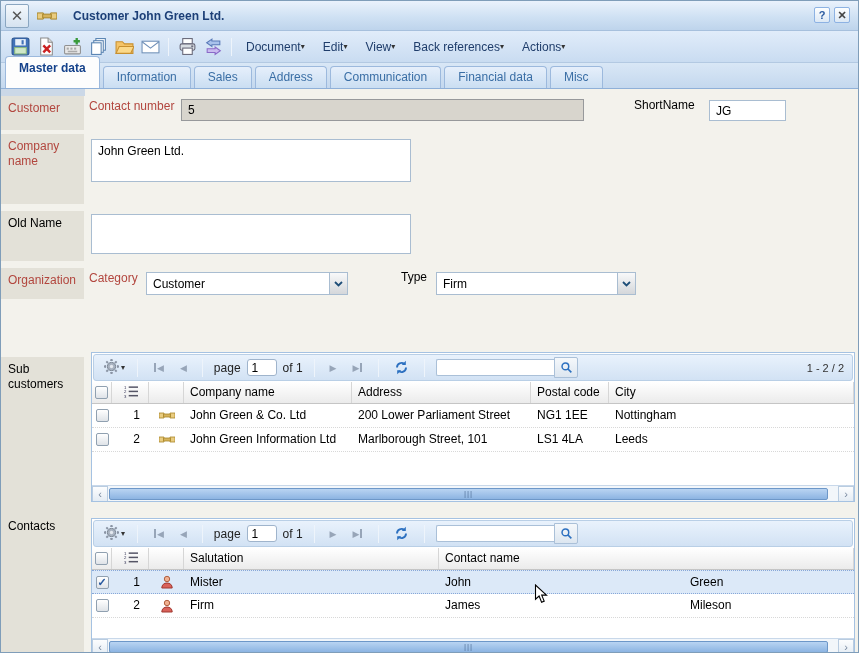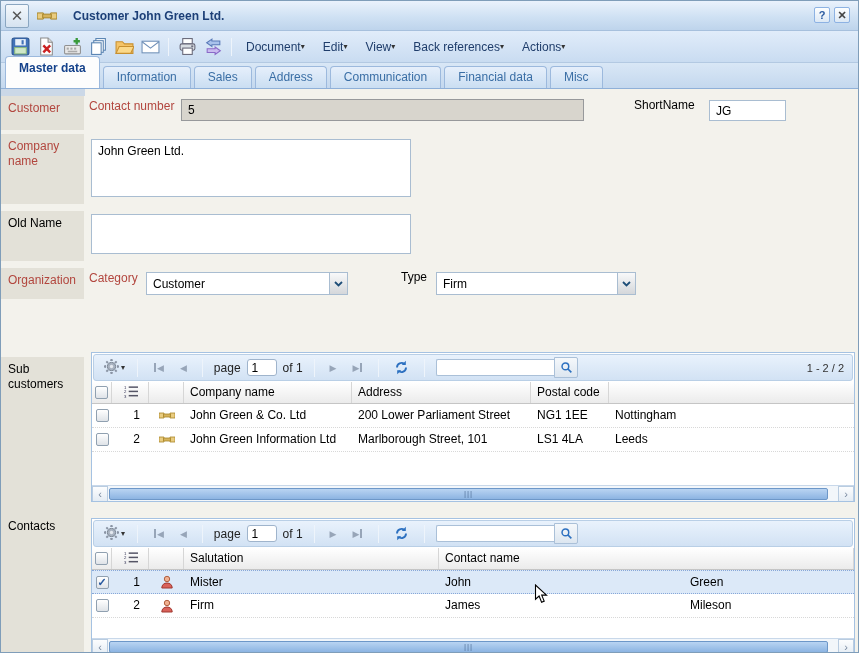--- a/index.html
+++ b/index.html
@@ -230,21 +230,21 @@
     <div class="rowlabel" style="top:122px;height:50px;">Old Name</div>
     <div class="rowlabel red" style="top:179px;height:31px;">Organization</div>
     <div class="rowlabel" style="top:268px;height:199px;">Sub customers</div>
     <div class="rowlabel" style="top:425px;height:140px;">Contacts</div>
 
     <span class="flabel" style="left:88px; top:10px;">Contact number</span>
     <input type="text" class="tbox disabled" style="left: 180px; top: 10px; width: 403px; height: 22px;" readonly="" value="5">
     <span class="flabel black" style="left:633px; top:9px;">ShortName</span>
     <input type="text" class="tbox" style="left: 708px; top: 11px; width: 77px; height: 21px;" value="JG">
 
-    <textarea class="tbox" style="left: 90px; top: 50px; width: 320px; height: 58px;">John Green Ltd.</textarea>
+    <textarea class="tbox" style="left: 90px; top: 50px; width: 320px; height: 43px;">John Green Ltd.</textarea>
 
     <textarea class="tbox" style="left: 90px; top: 125px; width: 320px; height: 40px;"></textarea>
 
     <span class="flabel" style="left:88px; top:182px;">Category</span>
     <div class="combo" style="left:145px; top:183px; width:202px;">
       <span class="combo-text">Customer</span>
       <span class="combo-btn">
           <svg width="9" height="6" viewBox="0 0 9 6">
             <path d="M1 1l3.5 3.5L8 1" fill="none" stroke="#1e4e78" stroke-width="1.8"></path>
           </svg>
@@ -320,20 +320,21 @@
               <text x="0" y="9" font-size="4.6" fill="#335">2</text>
               <text x="0" y="13.6" font-size="4.6" fill="#335">3</text>
               <rect x="5" y="1.5" width="10" height="1.6" fill="#556"></rect>
               <rect x="5" y="6.1" width="10" height="1.6" fill="#556"></rect>
               <rect x="5" y="10.7" width="10" height="1.6" fill="#556"></rect>
             </svg></span>
         <span class="hc c-ico"></span>
         <span class="hc w-comp">Company name</span>
         <span class="hc w-addr">Address</span>
         <span class="hc w-post">Postal code</span>
+        <span class="hc w-city">City</span>
       </div>
       <div class="grow">
         <span class="dc c-cb">
             <span class="checkbox"></span>
           </span>
         <span class="dc c-num">1</span>
         <span class="dc c-ico">
             <svg width="16" height="13" viewBox="0 0 16 13">
               <path d="M0 4h5v5H0z" fill="#e9cc80" stroke="#a8862a" stroke-width="0.8"></path>
               <path d="M11 4h5v5h-5z" fill="#e9cc80" stroke="#a8862a" stroke-width="0.8"></path>

